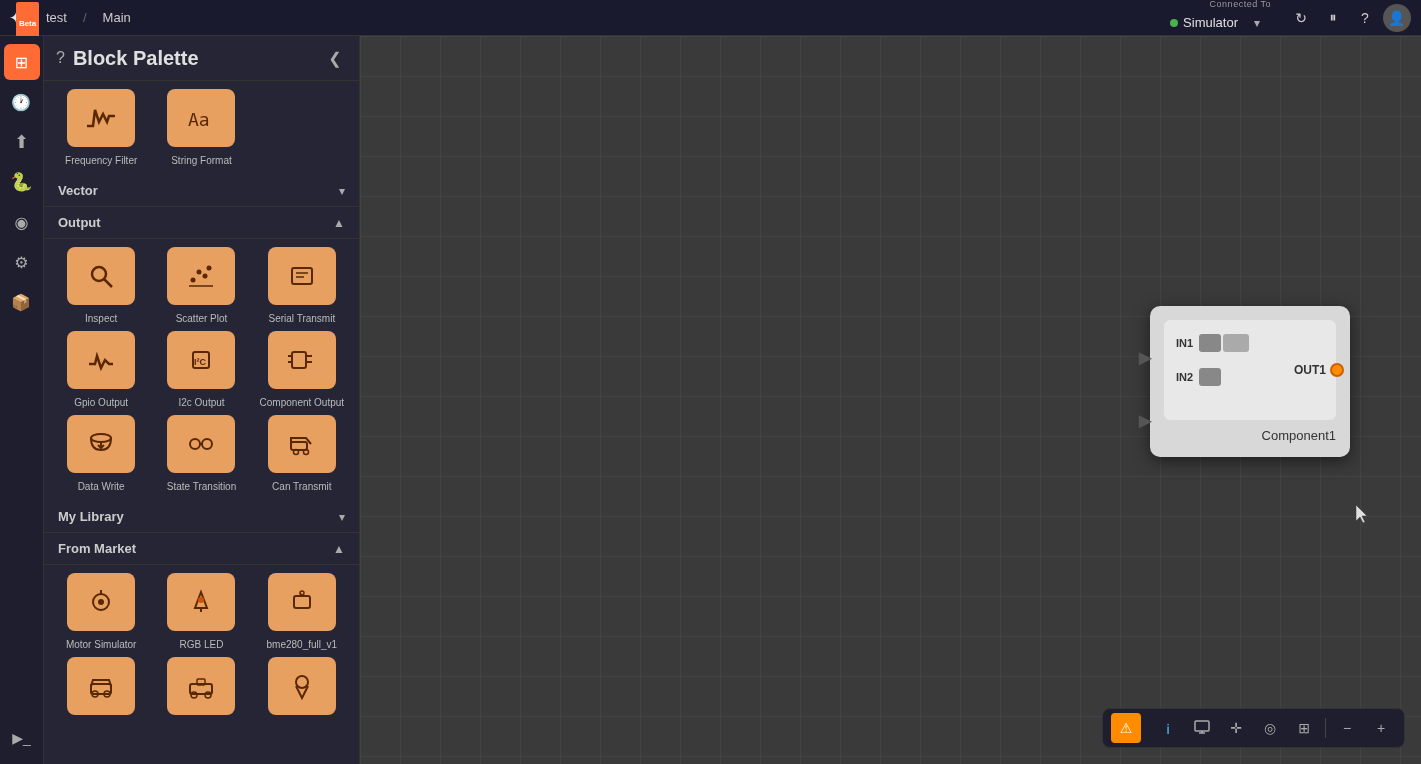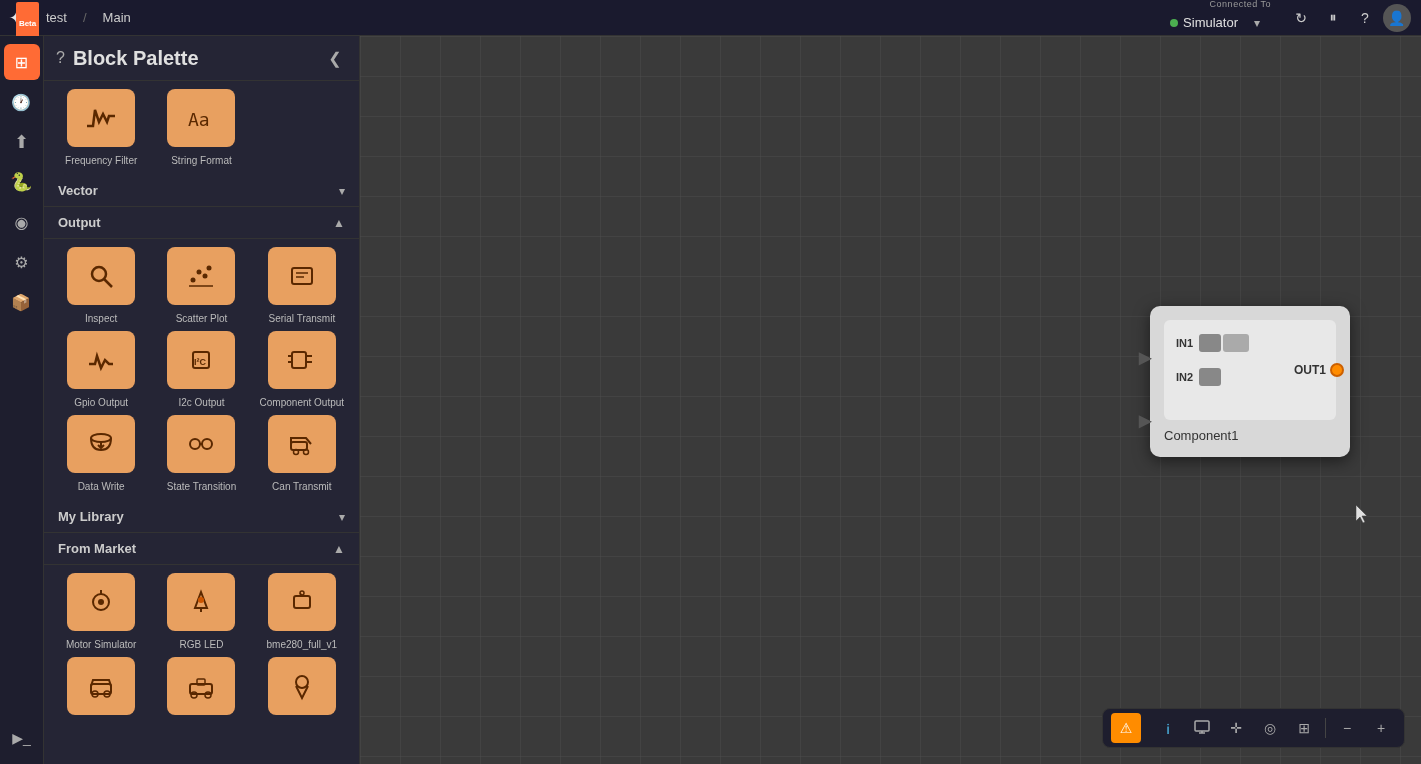--- a/index.html
+++ b/index.html
@@ -274,21 +274,21 @@
       font-weight: 600;
       color: #333;
     }
     .out-dot {
       width: 14px; height: 14px;
       background: #ff8c00;
       border-radius: 50%;
       border: 2px solid #cc6000;
     }
     .component-name {
-      text-align: left;
+      text-align: right;
       font-size: 13px;
       color: #333;
       margin-top: 8px;
       font-weight: 500;
     }
 
     
     .bottom-toolbar {
       position: absolute;
       bottom: 16px;

